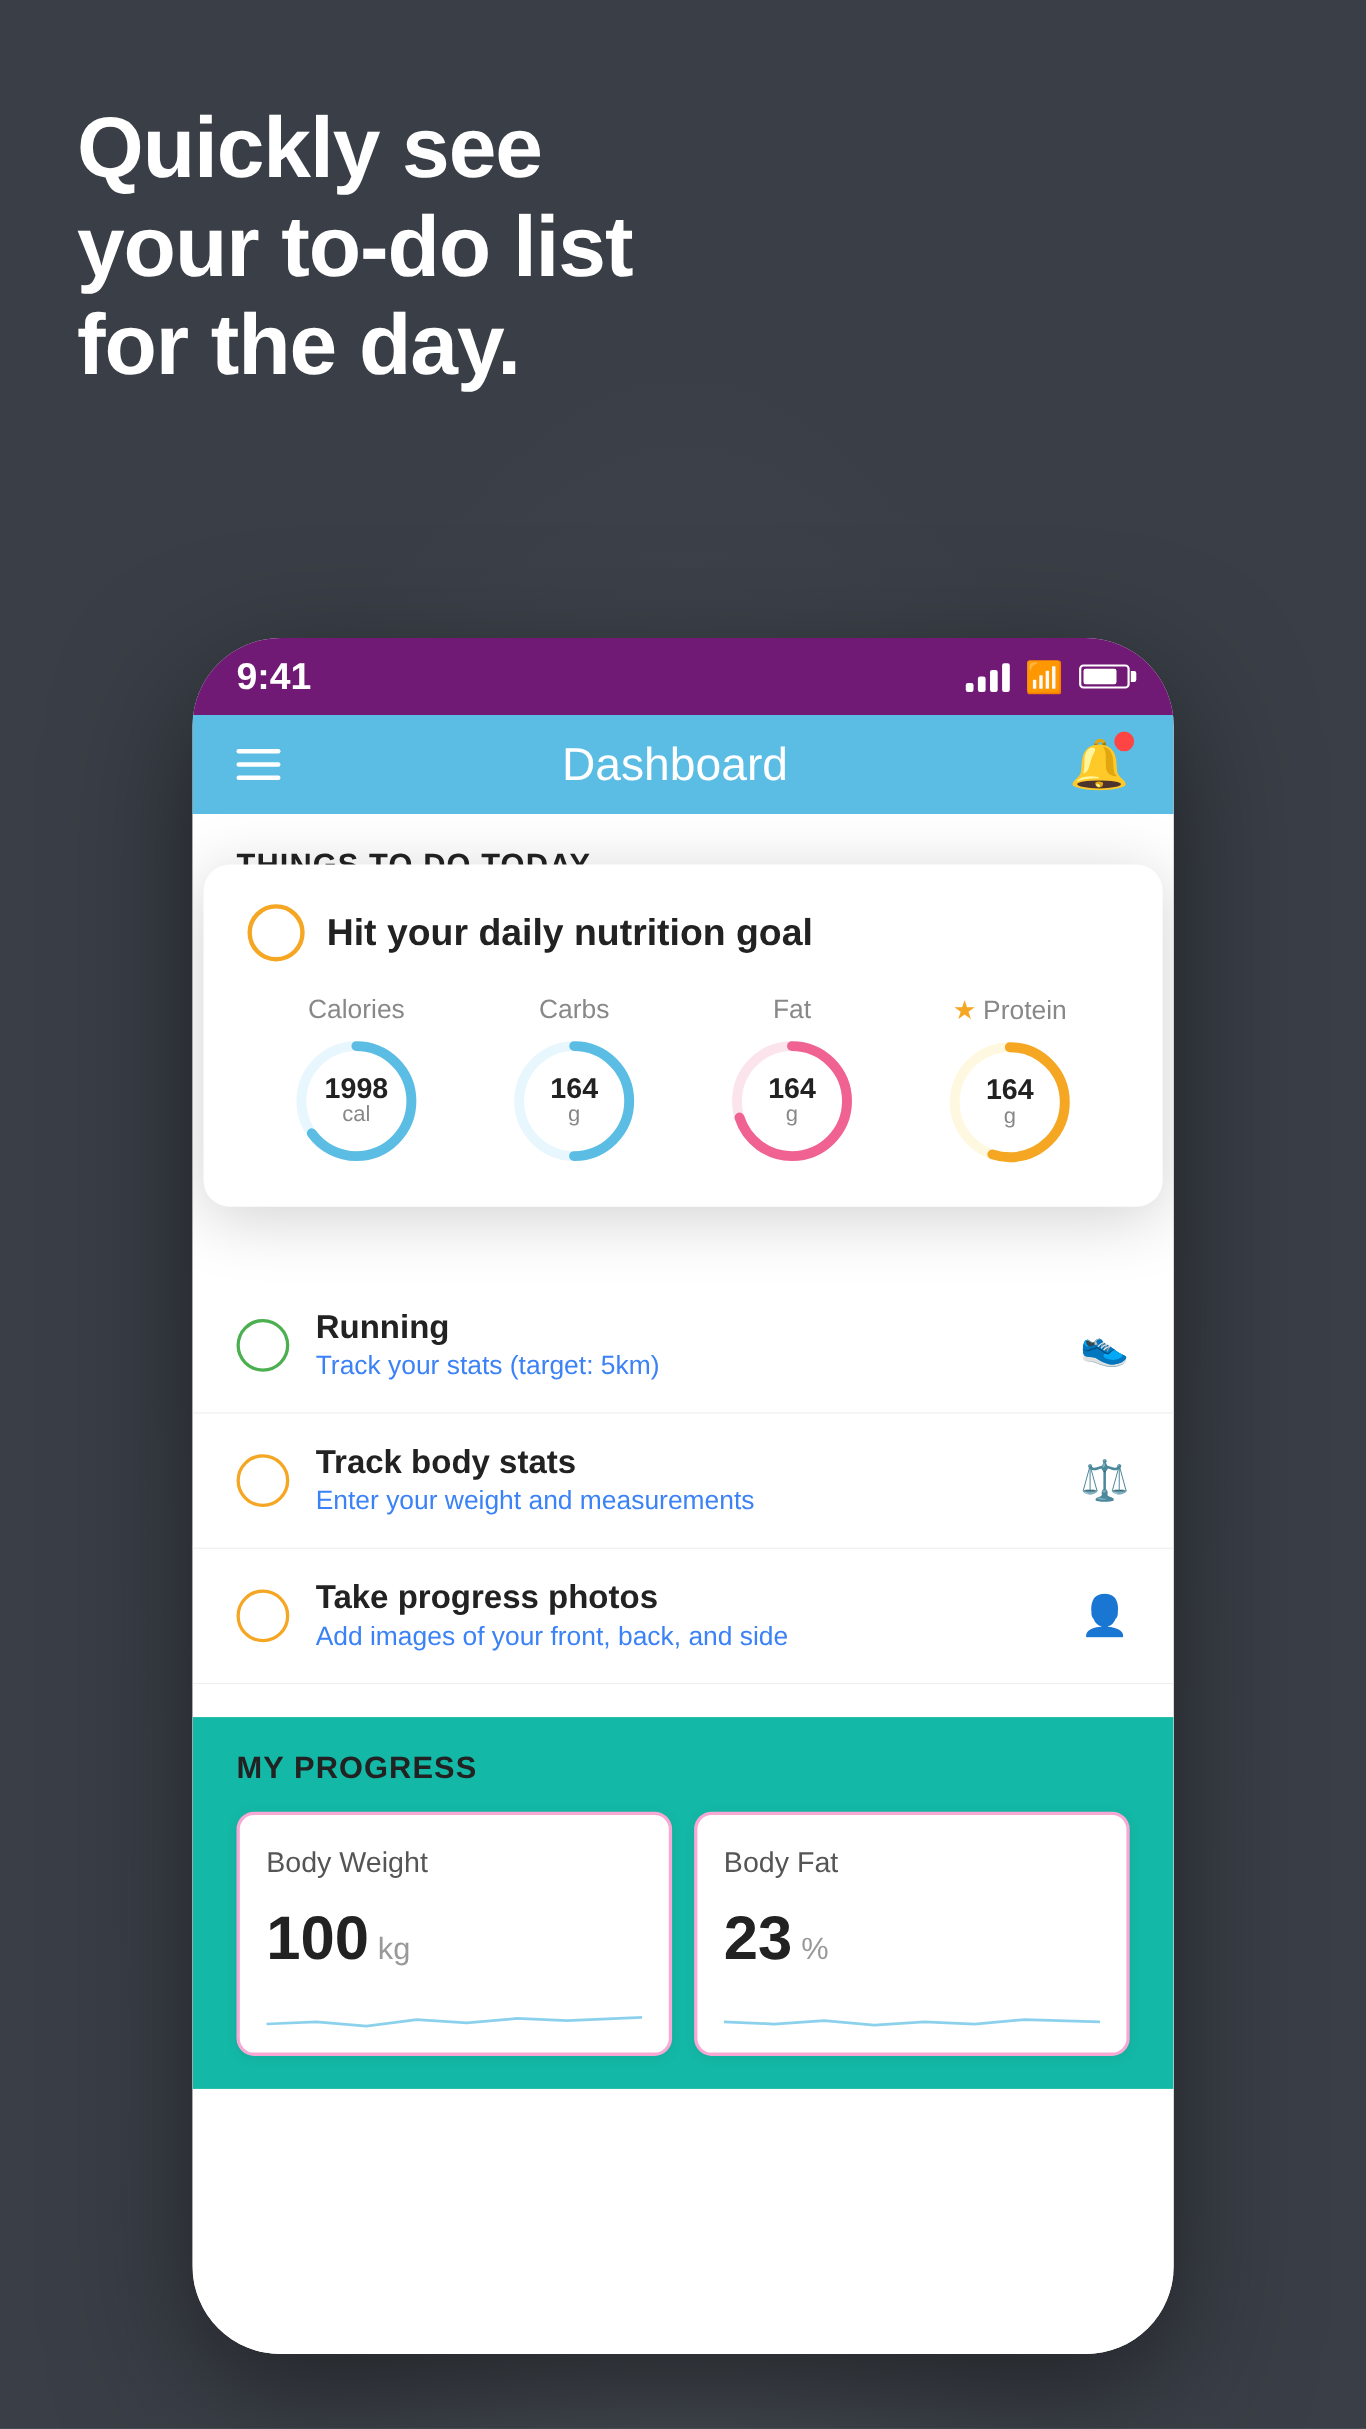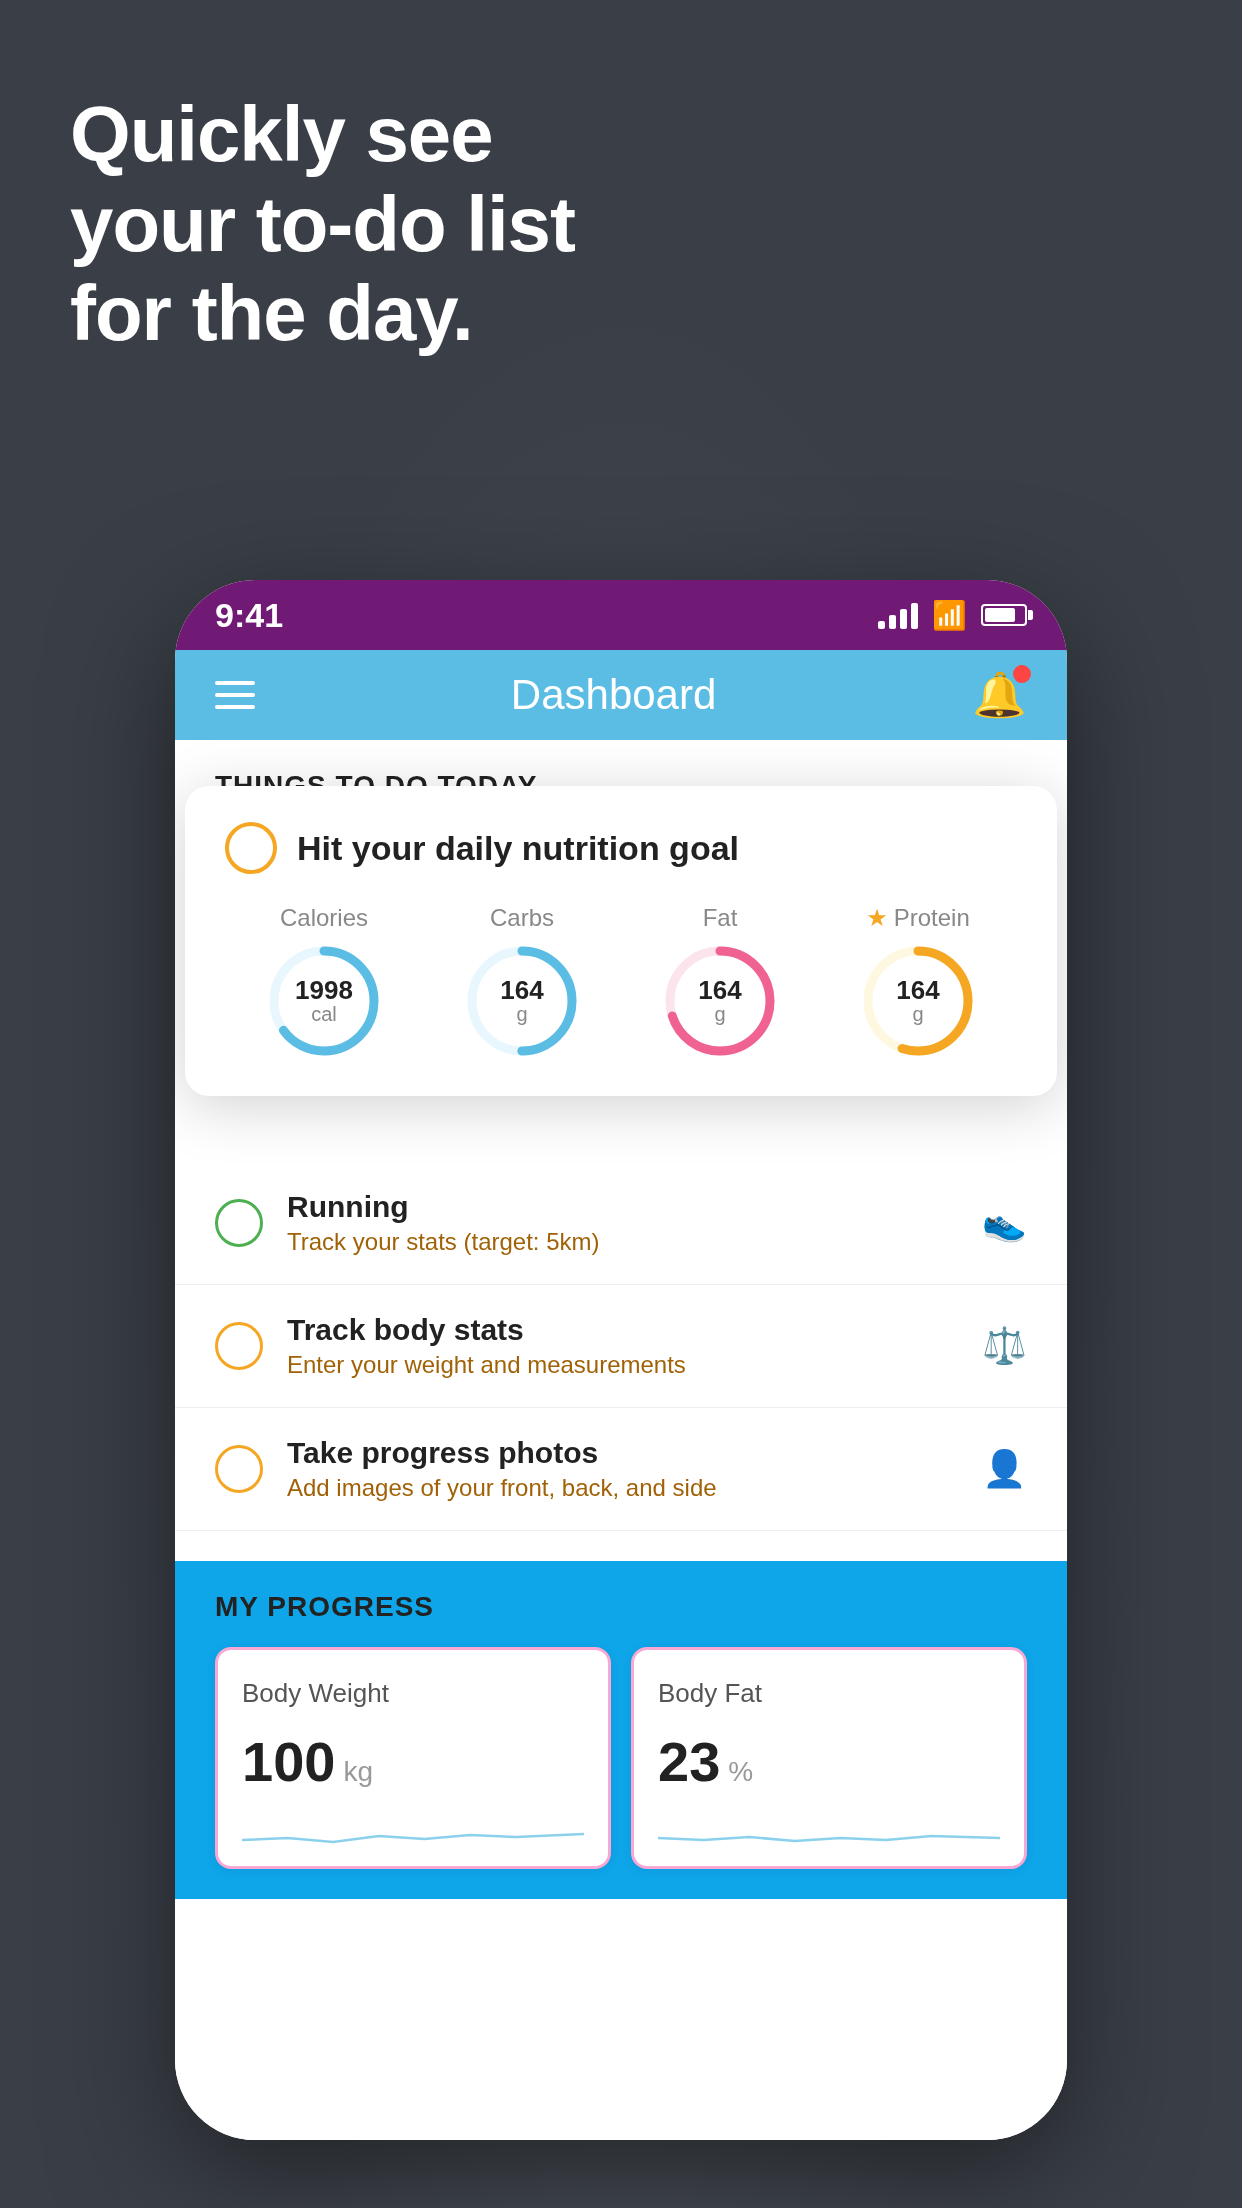--- a/index.html
+++ b/index.html
@@ -318,32 +318,32 @@
     }
 
     .todo-title {
       font-size: 30px;
       font-weight: 600;
       color: #222;
     }
 
     .todo-subtitle {
       font-size: 24px;
-      color: #a16207;
+      color: #3b82f6;
       margin-top: 4px;
     }
 
     .todo-icon {
       color: #ccc;
       font-size: 36px;
     }
 
     
     .progress-section {
-      background: #0ea5e9;
+      background: #14b8a6;
       padding: 30px 40px;
       margin-top: 30px;
     }
 
     .progress-title {
       font-size: 28px;
       font-weight: 800;
       color: #222;
       letter-spacing: 1px;
       margin-bottom: 24px;

